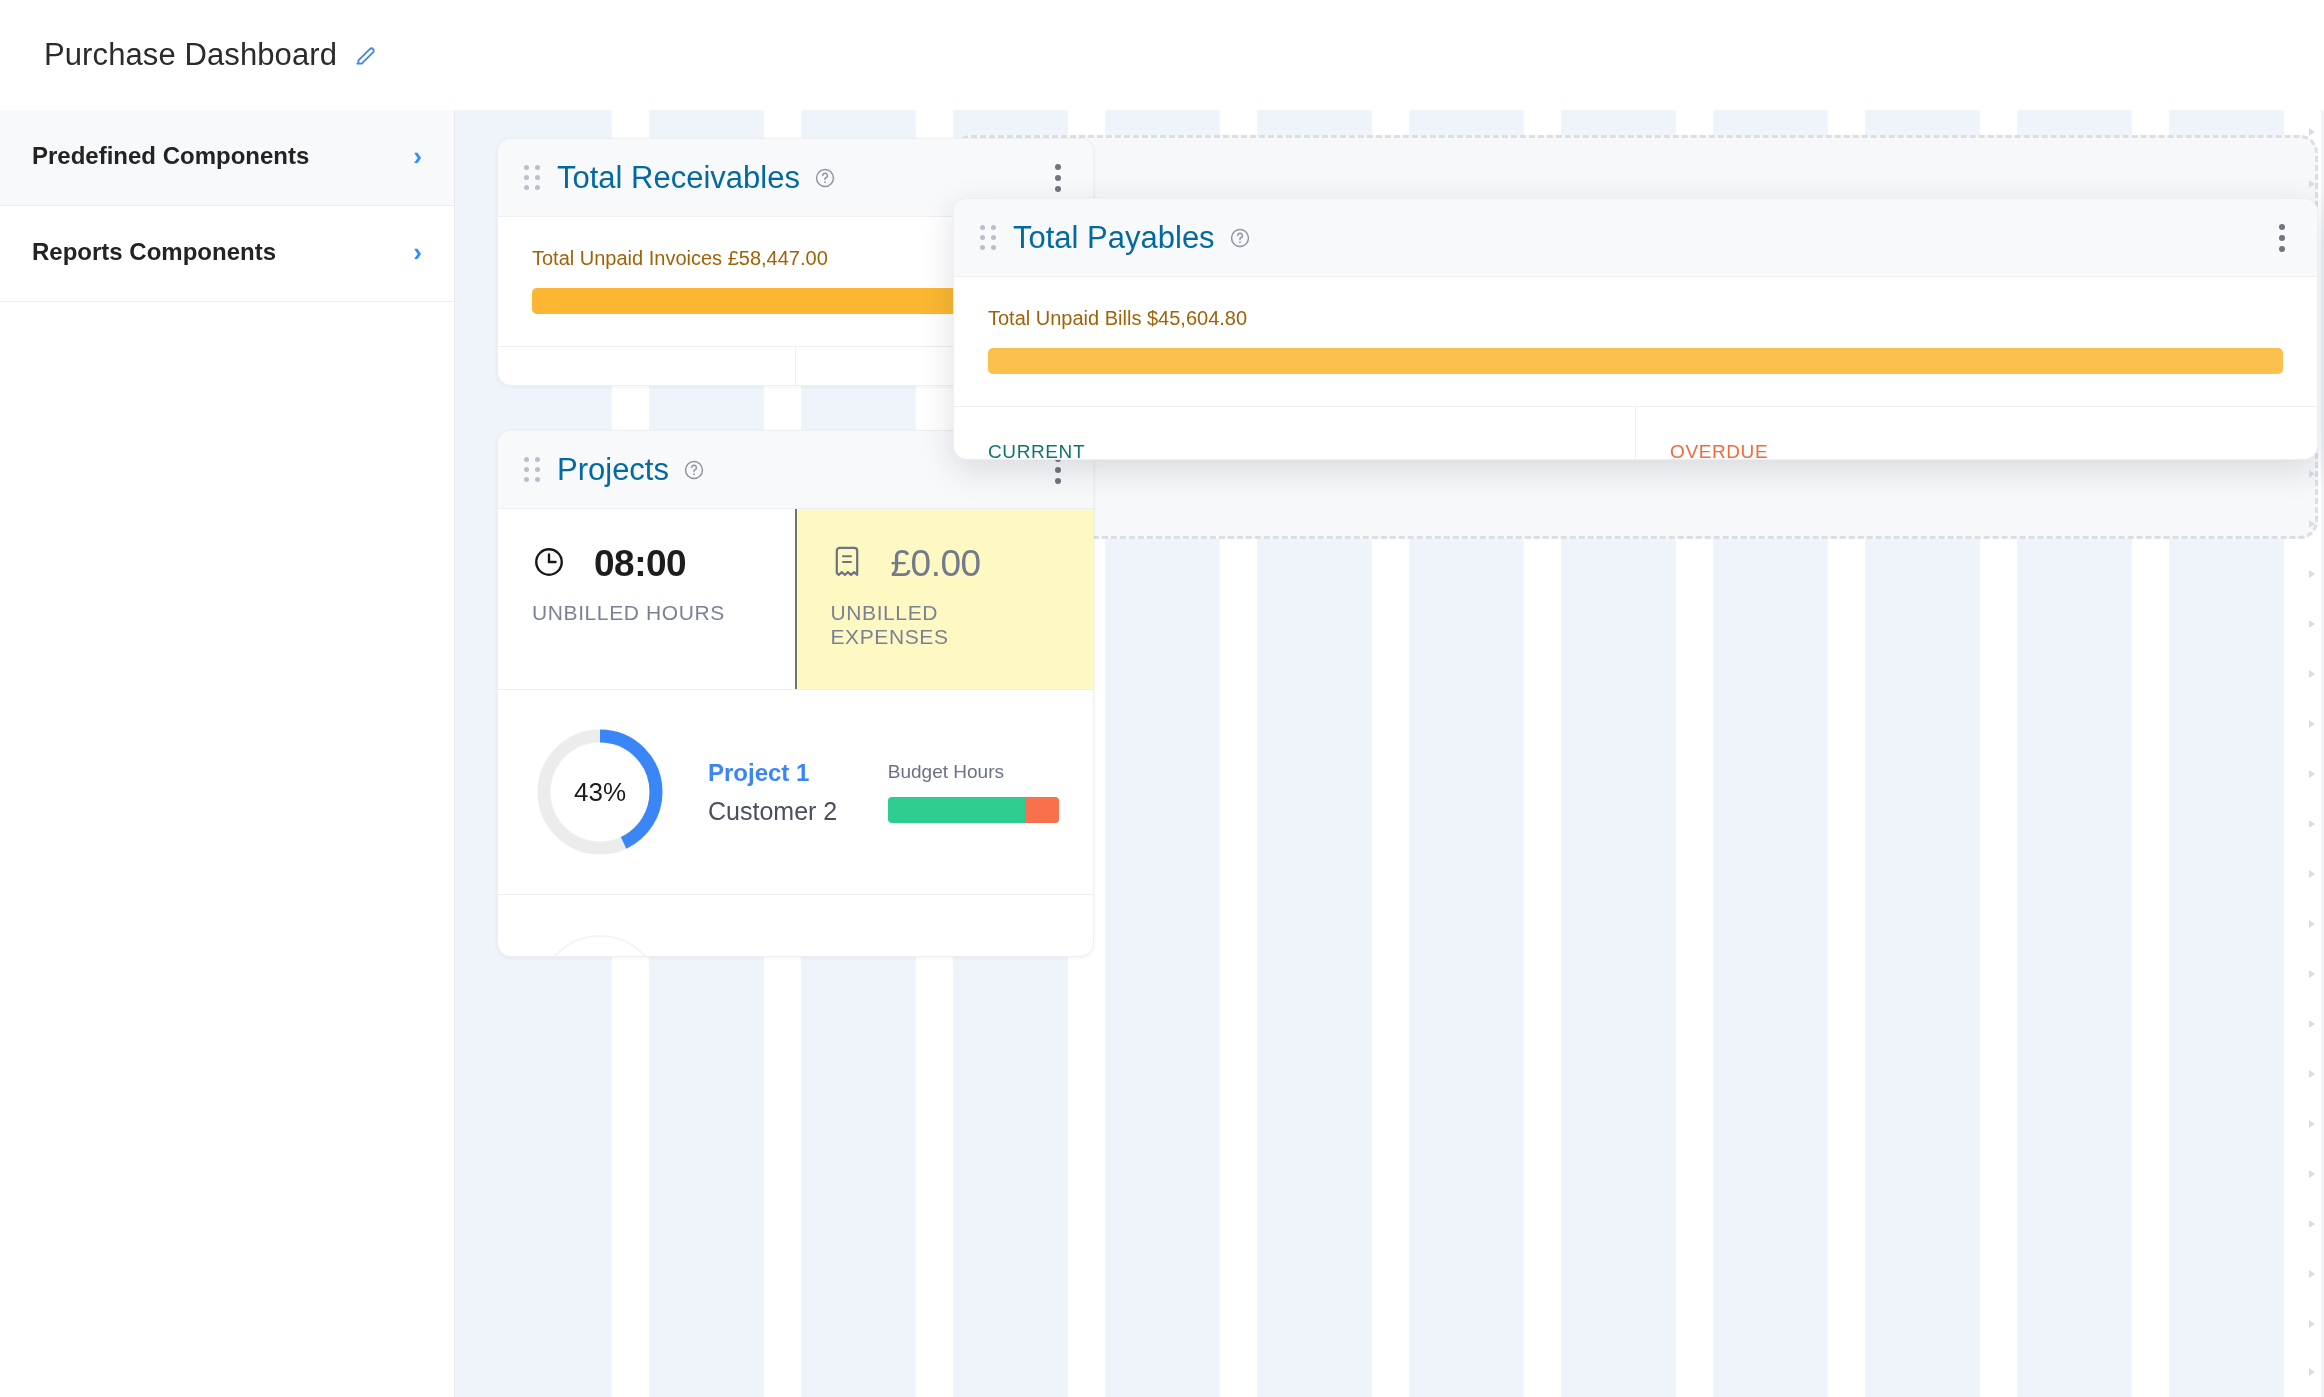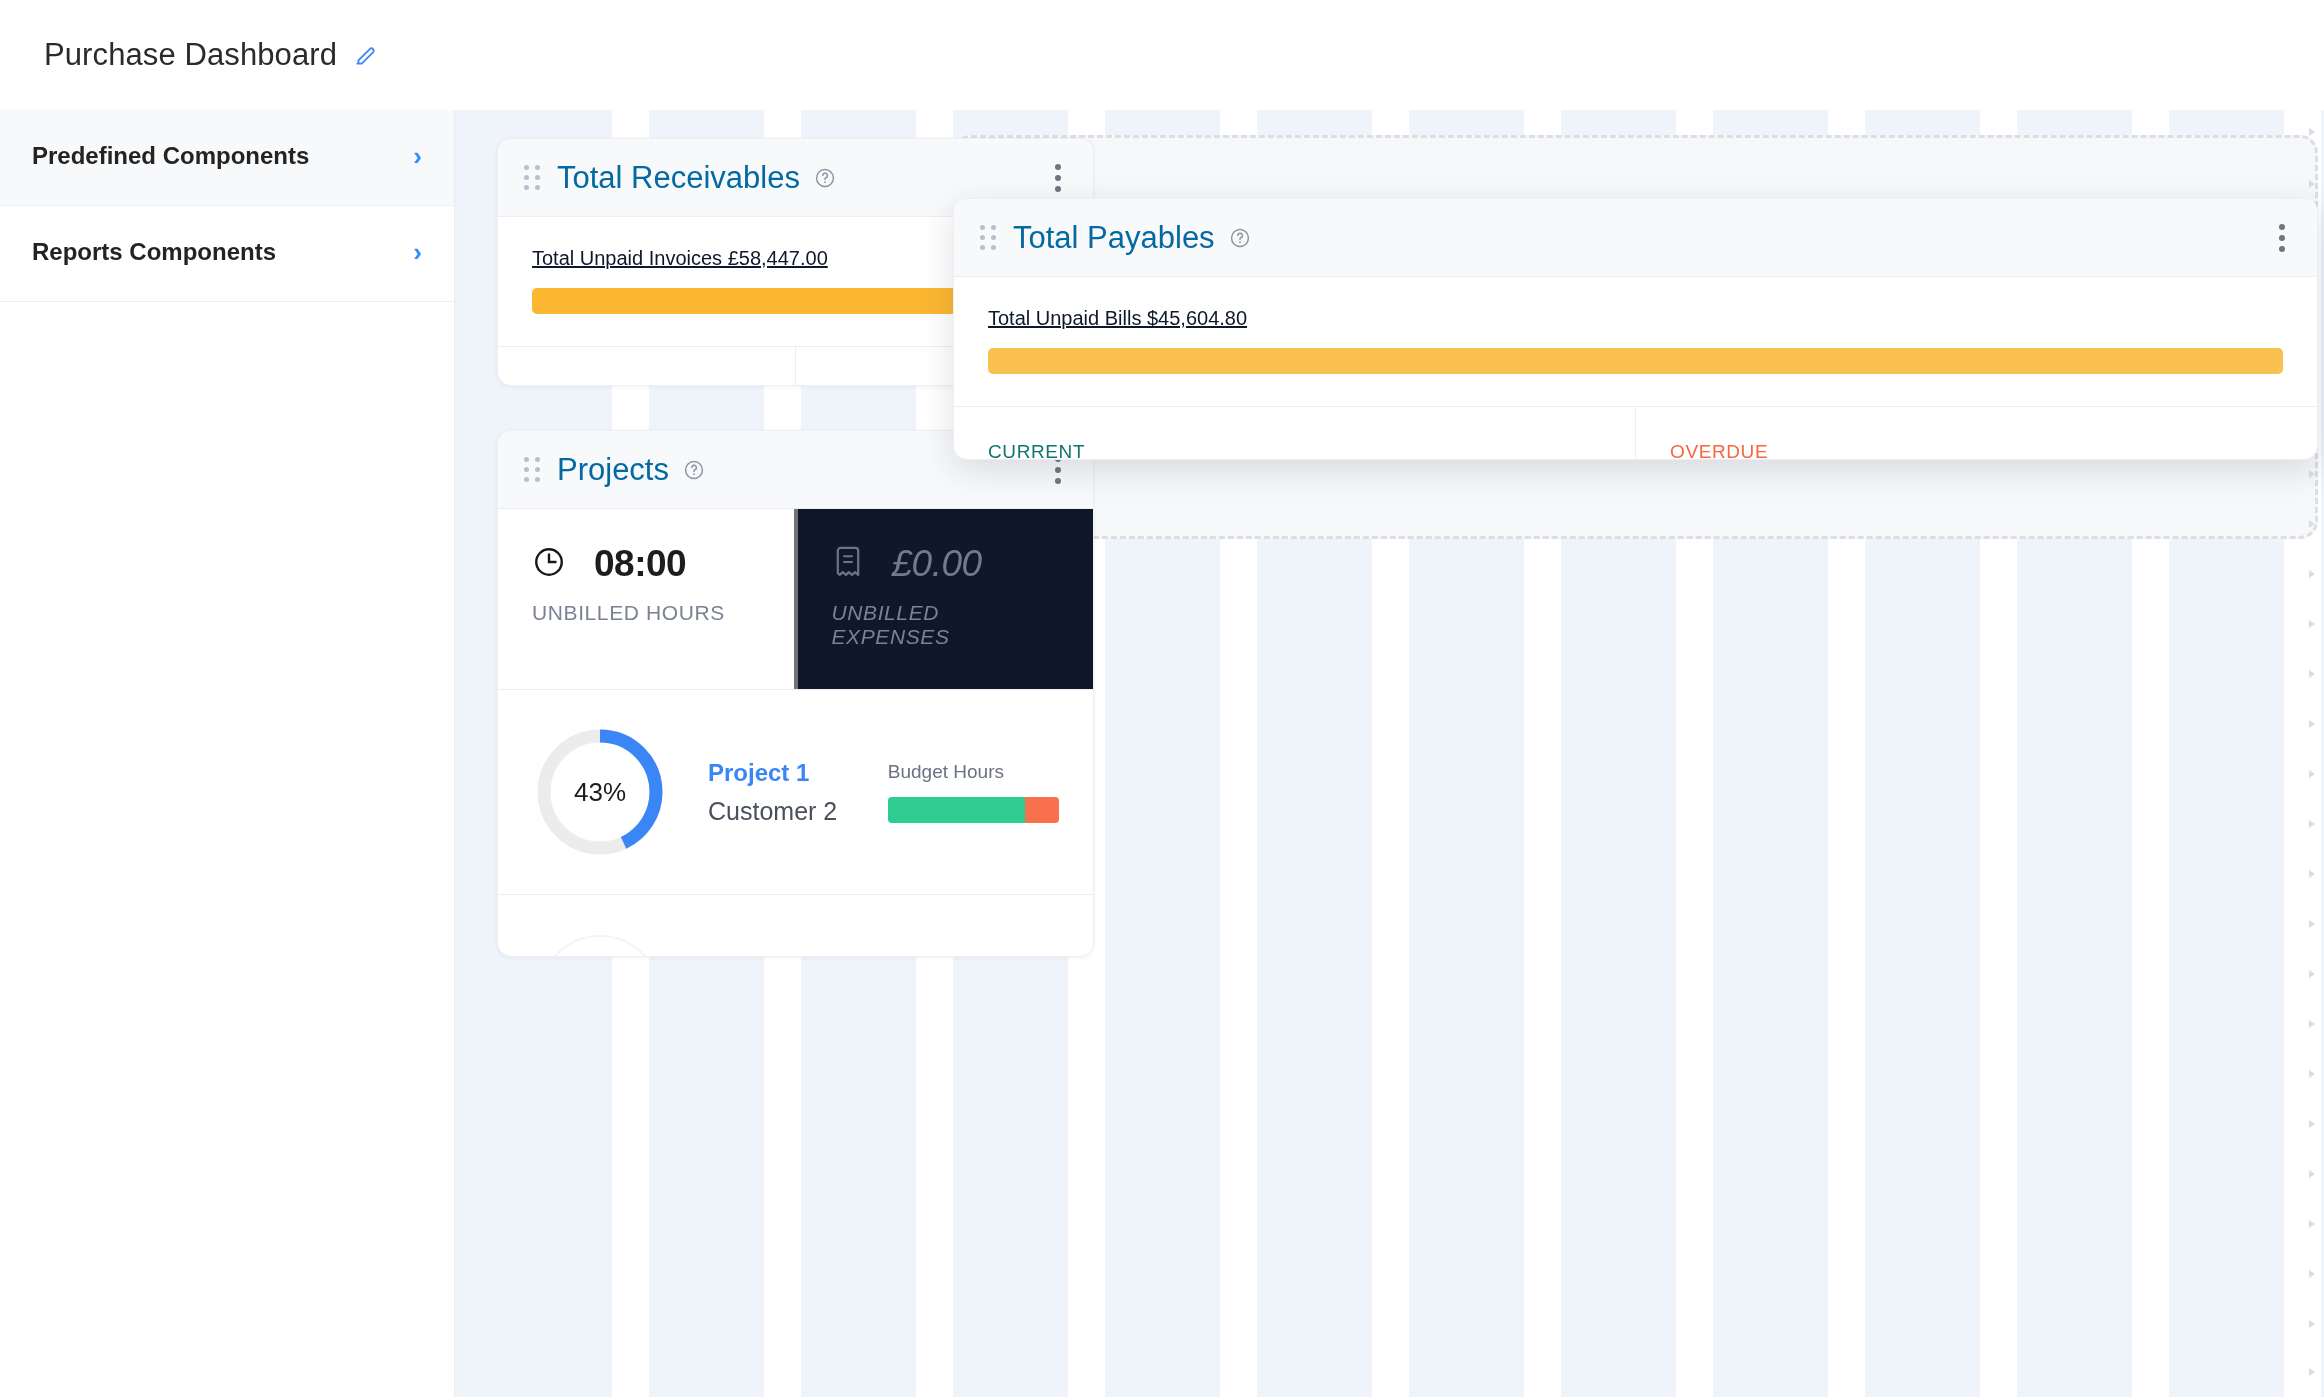--- a/index.html
+++ b/index.html
@@ -75,34 +75,34 @@
   }
   .drag-dots { display: grid; grid-template-columns: 6px 6px; grid-gap: 5px 5px; margin-right: 16px; cursor: grab; }
   .drag-dots i { width: 5px; height: 5px; border-radius: 50%; background: #b9bfcc; display: block; }
   .card-title { font-size: 31px; color: #0369a1; font-weight: 400; }
   .help-icon { margin-left: 14px; display: inline-flex; align-items: center; cursor: pointer; }
   .kebab { margin-left: auto; display: flex; flex-direction: column; gap: 5px; padding: 6px; cursor: pointer; }
   .kebab i { width: 6px; height: 6px; border-radius: 50%; background: #70757f; display: block; }
 
   
   .sum-body { padding: 30px 34px 32px 34px; }
-  .sum-caption { font-size: 20px; color: #0f172a; margin-bottom: 18px; text-decoration: underline; }
+  .sum-caption { font-size: 20px; color: #a16207; margin-bottom: 18px; }
   .sum-bar { height: 26px; border-radius: 5px; background: #fbb731; width: 100%; }
   .sum-bar.light { background: #fbc14f; }
   .sum-split { display: flex; border-top: 1px solid #eceef1; position: relative; }
   .sum-cell { flex: 1; padding: 34px 34px 46px 34px; }
   .sum-cell + .sum-cell { border-left: 1px solid #eceef1; }
   .sum-k { font-size: 19px; letter-spacing: .6px; font-weight: 400; margin-bottom: 14px; }
   .sum-k.current { color: #0f766e; }
   .sum-k.overdue { color: #f5683f; }
 
   
   .proj-top { display: flex; border-bottom: 1px solid #eceef1; }
   .proj-metric { flex: 1; padding: 34px 34px 40px 34px; }
-  .proj-metric.shaded { background: #0f172a; border-left: 4px solid #737373; font-style: italic; }
+  .proj-metric.shaded { background: #fef9c3; border-left: 2px solid #737373; }
   .pm-row { display: flex; align-items: center; gap: 28px; }
   .pm-val { font-size: 37px; font-weight: 700; color: #1d1d1d; letter-spacing: -.5px; }
   .pm-val.muted { color: #737a8c; font-weight: 400; }
   .pm-label { margin-top: 16px; font-size: 21px; letter-spacing: .6px; color: #7b8295; }
 
   .proj-row { display: flex; align-items: center; padding: 34px 34px; min-height: 190px; }
   .proj-row + .proj-row { border-top: 1px solid #eceef1; }
   .ring-wrap { width: 136px; height: 136px; position: relative; flex: 0 0 136px; }
   .ring-text {
     position: absolute; inset: 0; display: flex; align-items: center; justify-content: center;

